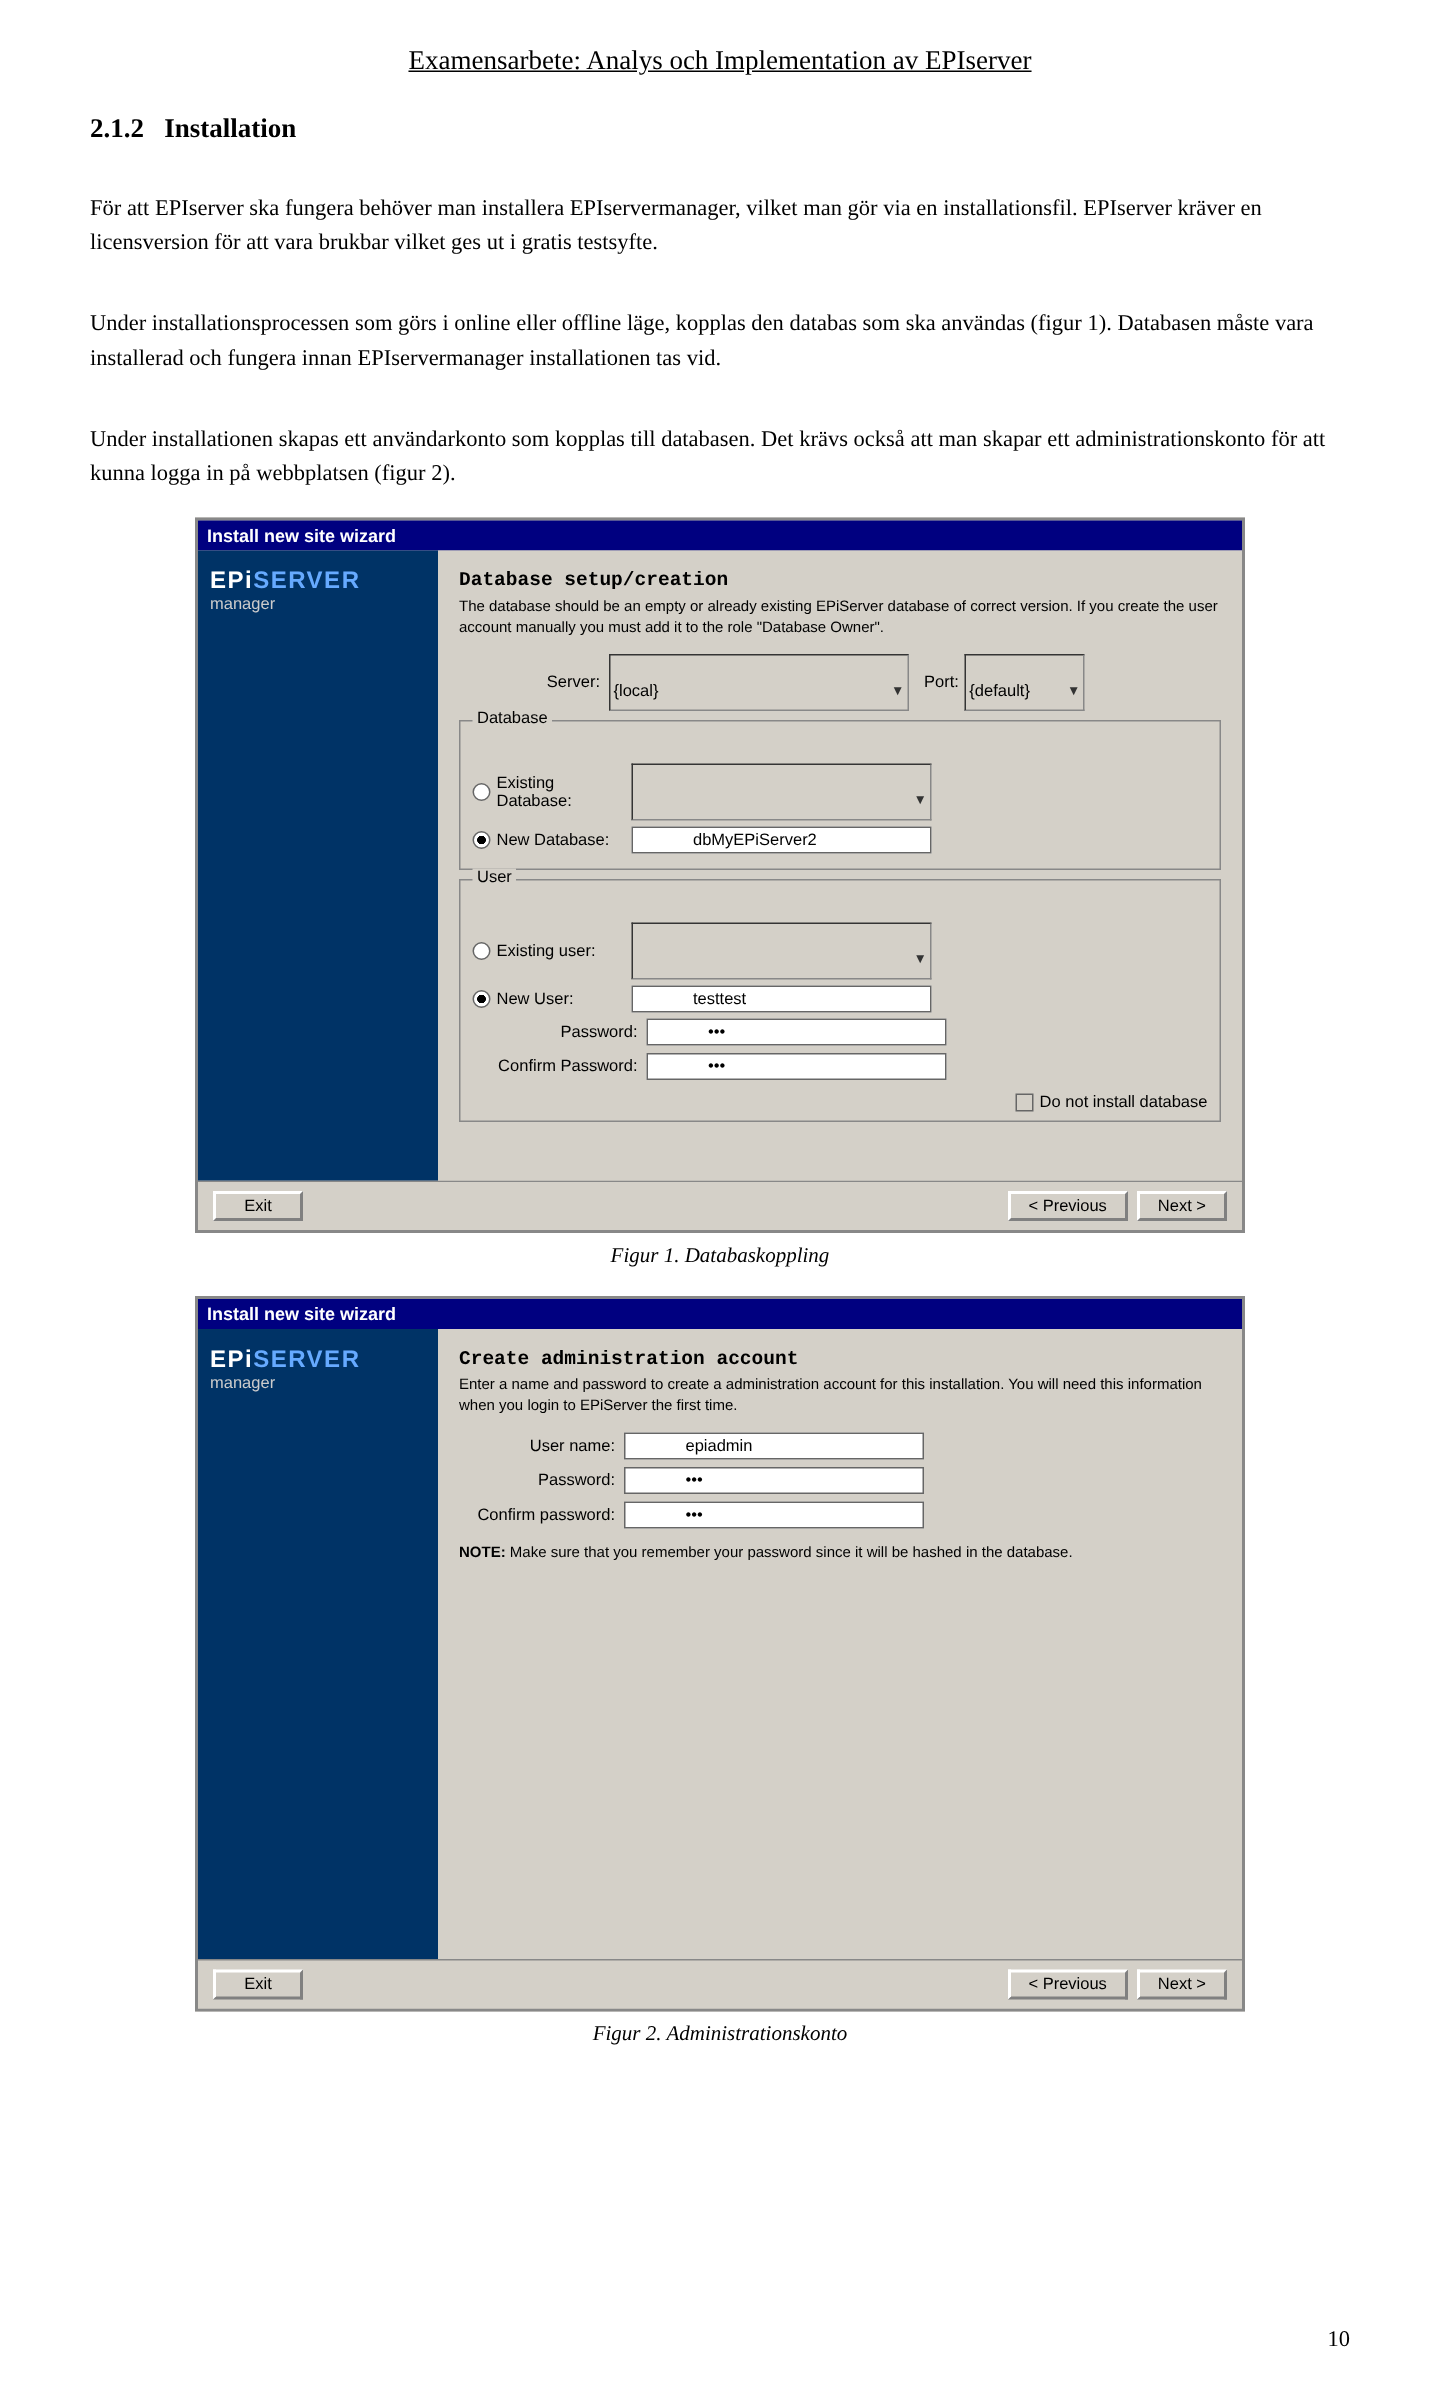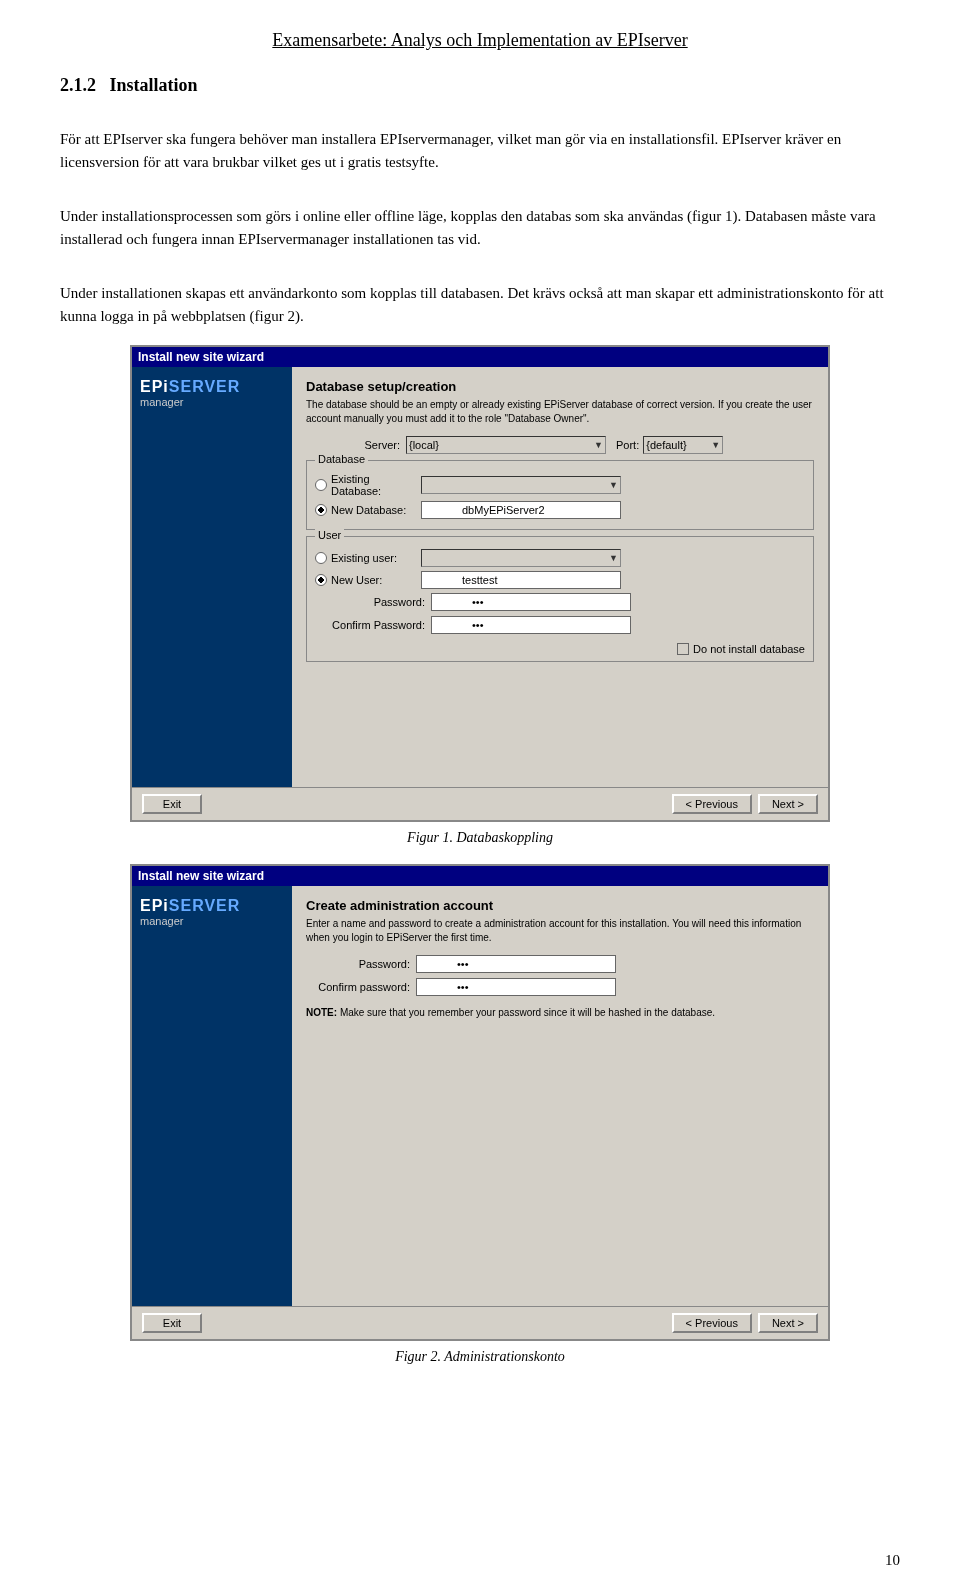--- a/index.html
+++ b/index.html
@@ -86,21 +86,21 @@
       font-weight: normal;
       display: block;
       margin-top: 2px;
     }
     .wizard-content {
       flex: 1;
       background: #d4d0c8;
       padding: 12px 14px;
     }
     .wizard-section-title {
-      font-family: Liberation Sans, sans-serif;
+      font-family: Liberation Mono, monospace;
       font-size: 13px;
       font-weight: bold;
       margin-bottom: 4px;
     }
     .wizard-section-desc {
       font-family: Arial, sans-serif;
       font-size: 10px;
       margin-bottom: 10px;
       line-height: 1.4;
     }
@@ -129,23 +129,22 @@
     .form-input-wide { width: 200px; padding-left: 40px; }
     .form-input-med { width: 130px; }
     .form-dropdown {
       background: #d4d0c8;
       border: 1px inset #888;
       height: 18px;
       width: 200px;
       font-family: Arial, sans-serif;
       font-size: 11px;
       display: flex;
-      align-items: center;
       justify-content: space-between;
-      padding: 0 2px;
+      padding: 18px 2px;
       cursor: pointer;
     }
     .form-dropdown-arrow {
       font-size: 9px;
       color: #333;
     }
     .groupbox {
       border: 1px solid #888;
       margin: 6px 0;
       padding: 4px 8px 6px 8px;
@@ -154,21 +153,21 @@
     .groupbox-title {
       position: absolute;
       top: -8px;
       left: 8px;
       background: #d4d0c8;
       font-family: Arial, sans-serif;
       font-size: 11px;
       padding: 0 3px;
     }
     .groupbox-content {
-      margin-top: 8px;
+      margin-top: 24px;
     }
     .radio-row {
       display: flex;
       align-items: center;
       margin-bottom: 4px;
       font-family: Arial, sans-serif;
       font-size: 11px;
     }
     .radio-btn {
       width: 12px;
@@ -354,20 +353,24 @@
         <span style="font-size:16px;color:#fff;font-weight:bold;font-family:Arial,sans-serif;letter-spacing:1px;">EPi<span style="color:#6af;">SERVER</span></span>
         <span class="manager-label">manager</span>
       </div>
     </div>
 
     <div class="wizard-content">
       <div class="wizard-section-title">Create administration account</div>
       <div class="wizard-section-desc">Enter a name and password to create a administration account for this installation. You will need this information when you login to EPiServer the first time.</div>
 
       <div class="form-row">
+        <span class="form-label" style="width:110px;">User name:</span>
+        <input class="form-input form-input-wide" type="text" value="epiadmin" style="">
+      </div>
+      <div class="form-row">
         <span class="form-label" style="width:110px;">Password:</span>
         <input class="form-input form-input-wide" type="password" value="***" style="">
       </div>
       <div class="form-row">
         <span class="form-label" style="width:110px;">Confirm password:</span>
         <input class="form-input form-input-wide" type="password" value="***" style="">
       </div>
 
       <div style="margin-top:10px;font-family:Arial,sans-serif;font-size:10px;line-height:1.4;">
         <strong>NOTE:</strong>

